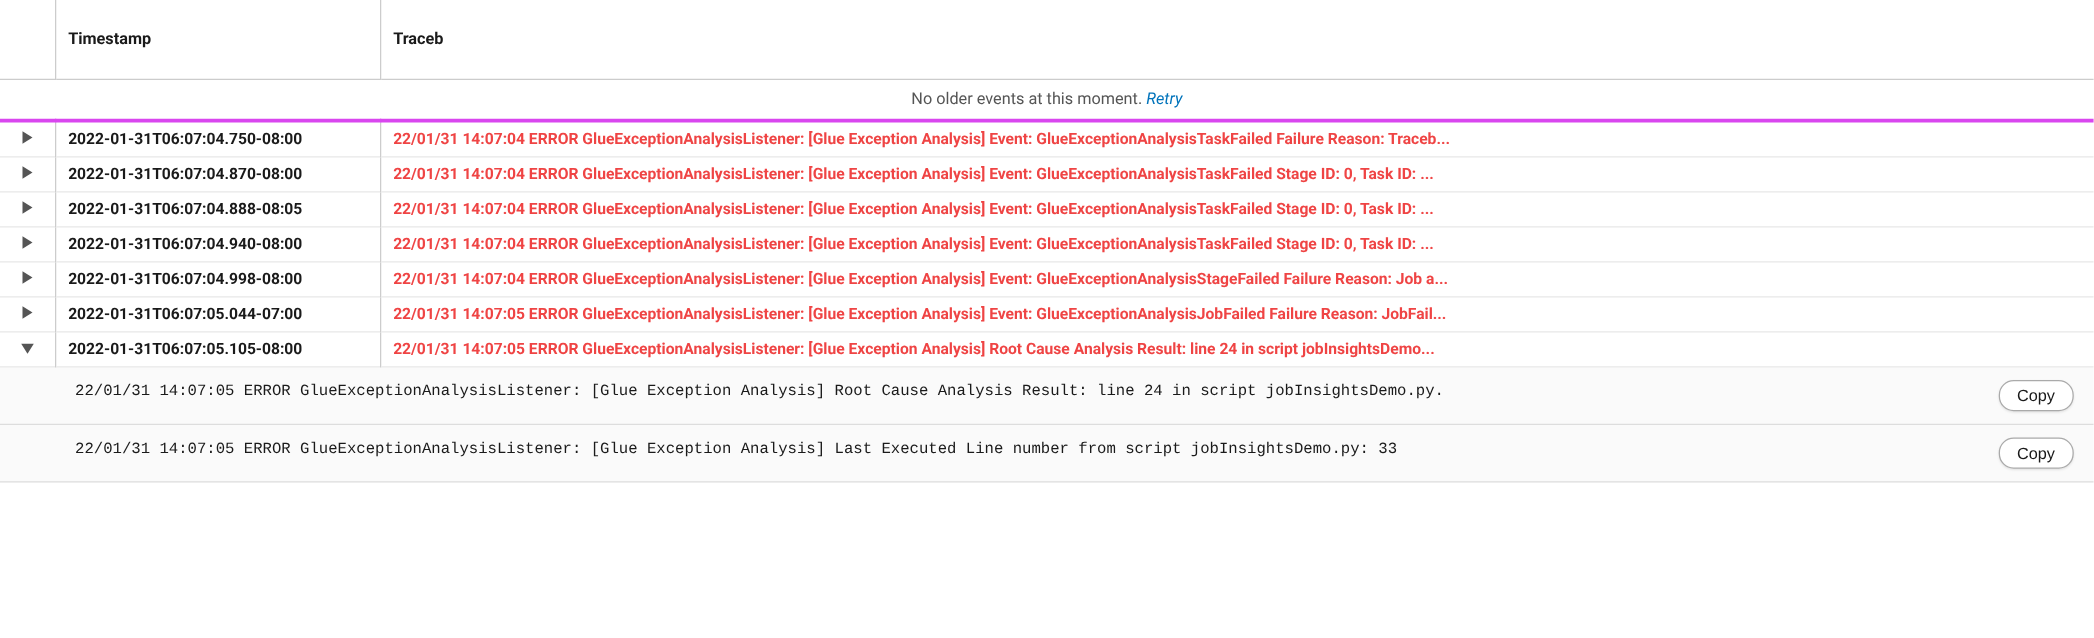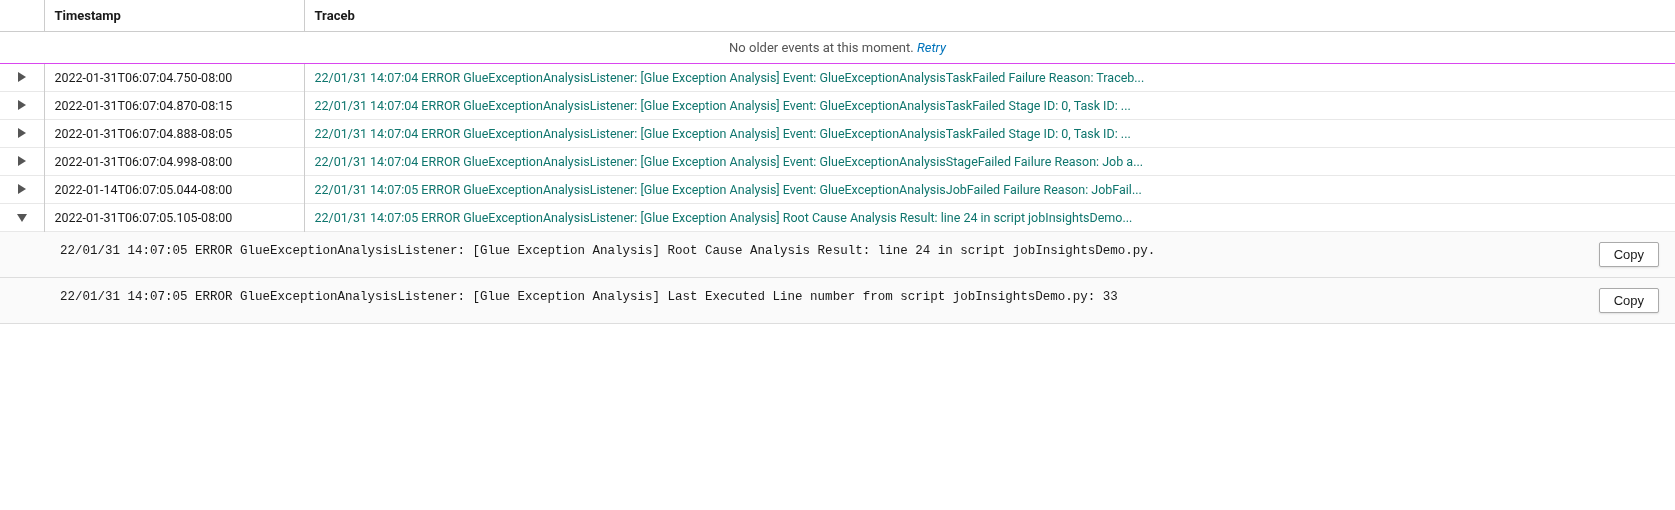--- a/index.html
+++ b/index.html
@@ -21,21 +21,21 @@
       width: 100%;
       border-collapse: collapse;
     }
 
     .header-row {
       border-bottom: 1px solid #ccc;
       background: #fff;
     }
 
     .header-row th {
-      padding: 8px 10px;
+      padding: 24px 10px;
       text-align: left;
       font-weight: 700;
       font-size: 13px;
       color: #1a1a1a;
       border-right: 1px solid #e0e0e0;
     }
 
     .header-row th:first-child {
       width: 44px;
       border-right: 1px solid #ccc;
@@ -48,37 +48,38 @@
 
     .header-row th.msg-col {
       border-right: none;
     }
 
     .no-older-row td {
       text-align: center;
       padding: 8px 0;
       color: #555;
       font-size: 13px;
-      border-bottom: 1px solid #d946ef;
+      border-bottom: 3px solid #d946ef;
     }
 
     .retry-link {
       color: #0073bb;
       font-style: italic;
       cursor: pointer;
       text-decoration: none;
     }
 
     .log-row {
       border-bottom: 1px solid #e8e8e8;
     }
 
     .log-row td {
       padding: 6px 10px;
       vertical-align: middle;
+      font-weight: bold;
     }
 
     .expand-cell {
       width: 44px;
       text-align: center;
       vertical-align: middle;
       border-right: 1px solid #ccc;
       cursor: pointer;
     }
 
@@ -101,21 +102,21 @@
 
     .timestamp-cell {
       width: 260px;
       color: #1a1a1a;
       border-right: 1px solid #ccc;
       font-size: 12.5px;
       white-space: nowrap;
     }
 
     .message-cell {
-      color: #0f766e;
+      color: #ef4444;
       font-size: 12.5px;
       white-space: nowrap;
       overflow: hidden;
       text-overflow: ellipsis;
       max-width: 1350px;
     }
 
     .expanded-detail-row td {
       padding: 0;
       background: #fafafa;
@@ -133,21 +134,21 @@
       font-size: 12.5px;
       color: #1a1a1a;
       flex: 1;
       line-height: 1.5;
       font-family: 'Courier New', monospace;
     }
 
     .copy-button {
       background: #fff;
       border: 1px solid #aaa;
-      border-radius: 2px;
+      border-radius: 12px;
       padding: 4px 14px;
       font-size: 13px;
       cursor: pointer;
       color: #1a1a1a;
       white-space: nowrap;
       align-self: flex-end;
       margin-left: 20px;
       font-weight: 500;
       box-shadow: 0 1px 2px rgba(0,0,0,0.1);
     }
@@ -175,42 +176,49 @@
     <td class="expand-cell">
       <span class="expand-icon collapsed"></span>
     </td>
     <td class="timestamp-cell">2022-01-31T06:07:04.750-08:00</td>
     <td class="message-cell">22/01/31 14:07:04 ERROR GlueExceptionAnalysisListener: [Glue Exception Analysis] Event: GlueExceptionAnalysisTaskFailed Failure Reason: Traceb...</td>
   </tr>
       <tr class="log-row">
     <td class="expand-cell">
       <span class="expand-icon collapsed"></span>
     </td>
-    <td class="timestamp-cell">2022-01-31T06:07:04.870-08:15</td>
+    <td class="timestamp-cell">2022-01-31T06:07:04.870-08:00</td>
     <td class="message-cell">22/01/31 14:07:04 ERROR GlueExceptionAnalysisListener: [Glue Exception Analysis] Event: GlueExceptionAnalysisTaskFailed Stage ID: 0, Task ID: ...</td>
   </tr>
       <tr class="log-row">
     <td class="expand-cell">
       <span class="expand-icon collapsed"></span>
     </td>
     <td class="timestamp-cell">2022-01-31T06:07:04.888-08:05</td>
     <td class="message-cell">22/01/31 14:07:04 ERROR GlueExceptionAnalysisListener: [Glue Exception Analysis] Event: GlueExceptionAnalysisTaskFailed Stage ID: 0, Task ID: ...</td>
   </tr>
       <tr class="log-row">
     <td class="expand-cell">
       <span class="expand-icon collapsed"></span>
     </td>
+    <td class="timestamp-cell">2022-01-31T06:07:04.940-08:00</td>
+    <td class="message-cell">22/01/31 14:07:04 ERROR GlueExceptionAnalysisListener: [Glue Exception Analysis] Event: GlueExceptionAnalysisTaskFailed Stage ID: 0, Task ID: ...</td>
+  </tr>
+      <tr class="log-row">
+    <td class="expand-cell">
+      <span class="expand-icon collapsed"></span>
+    </td>
     <td class="timestamp-cell">2022-01-31T06:07:04.998-08:00</td>
     <td class="message-cell">22/01/31 14:07:04 ERROR GlueExceptionAnalysisListener: [Glue Exception Analysis] Event: GlueExceptionAnalysisStageFailed Failure Reason: Job a...</td>
   </tr>
       <tr class="log-row">
     <td class="expand-cell">
       <span class="expand-icon collapsed"></span>
     </td>
-    <td class="timestamp-cell">2022-01-14T06:07:05.044-08:00</td>
+    <td class="timestamp-cell">2022-01-31T06:07:05.044-07:00</td>
     <td class="message-cell">22/01/31 14:07:05 ERROR GlueExceptionAnalysisListener: [Glue Exception Analysis] Event: GlueExceptionAnalysisJobFailed Failure Reason: JobFail...</td>
   </tr>
       <tr class="log-row">
     <td class="expand-cell">
       <span class="expand-icon expanded"></span>
     </td>
     <td class="timestamp-cell">2022-01-31T06:07:05.105-08:00</td>
     <td class="message-cell">22/01/31 14:07:05 ERROR GlueExceptionAnalysisListener: [Glue Exception Analysis] Root Cause Analysis Result: line 24 in script jobInsightsDemo...</td>
   </tr>
       <tr class="expanded-detail-row">

